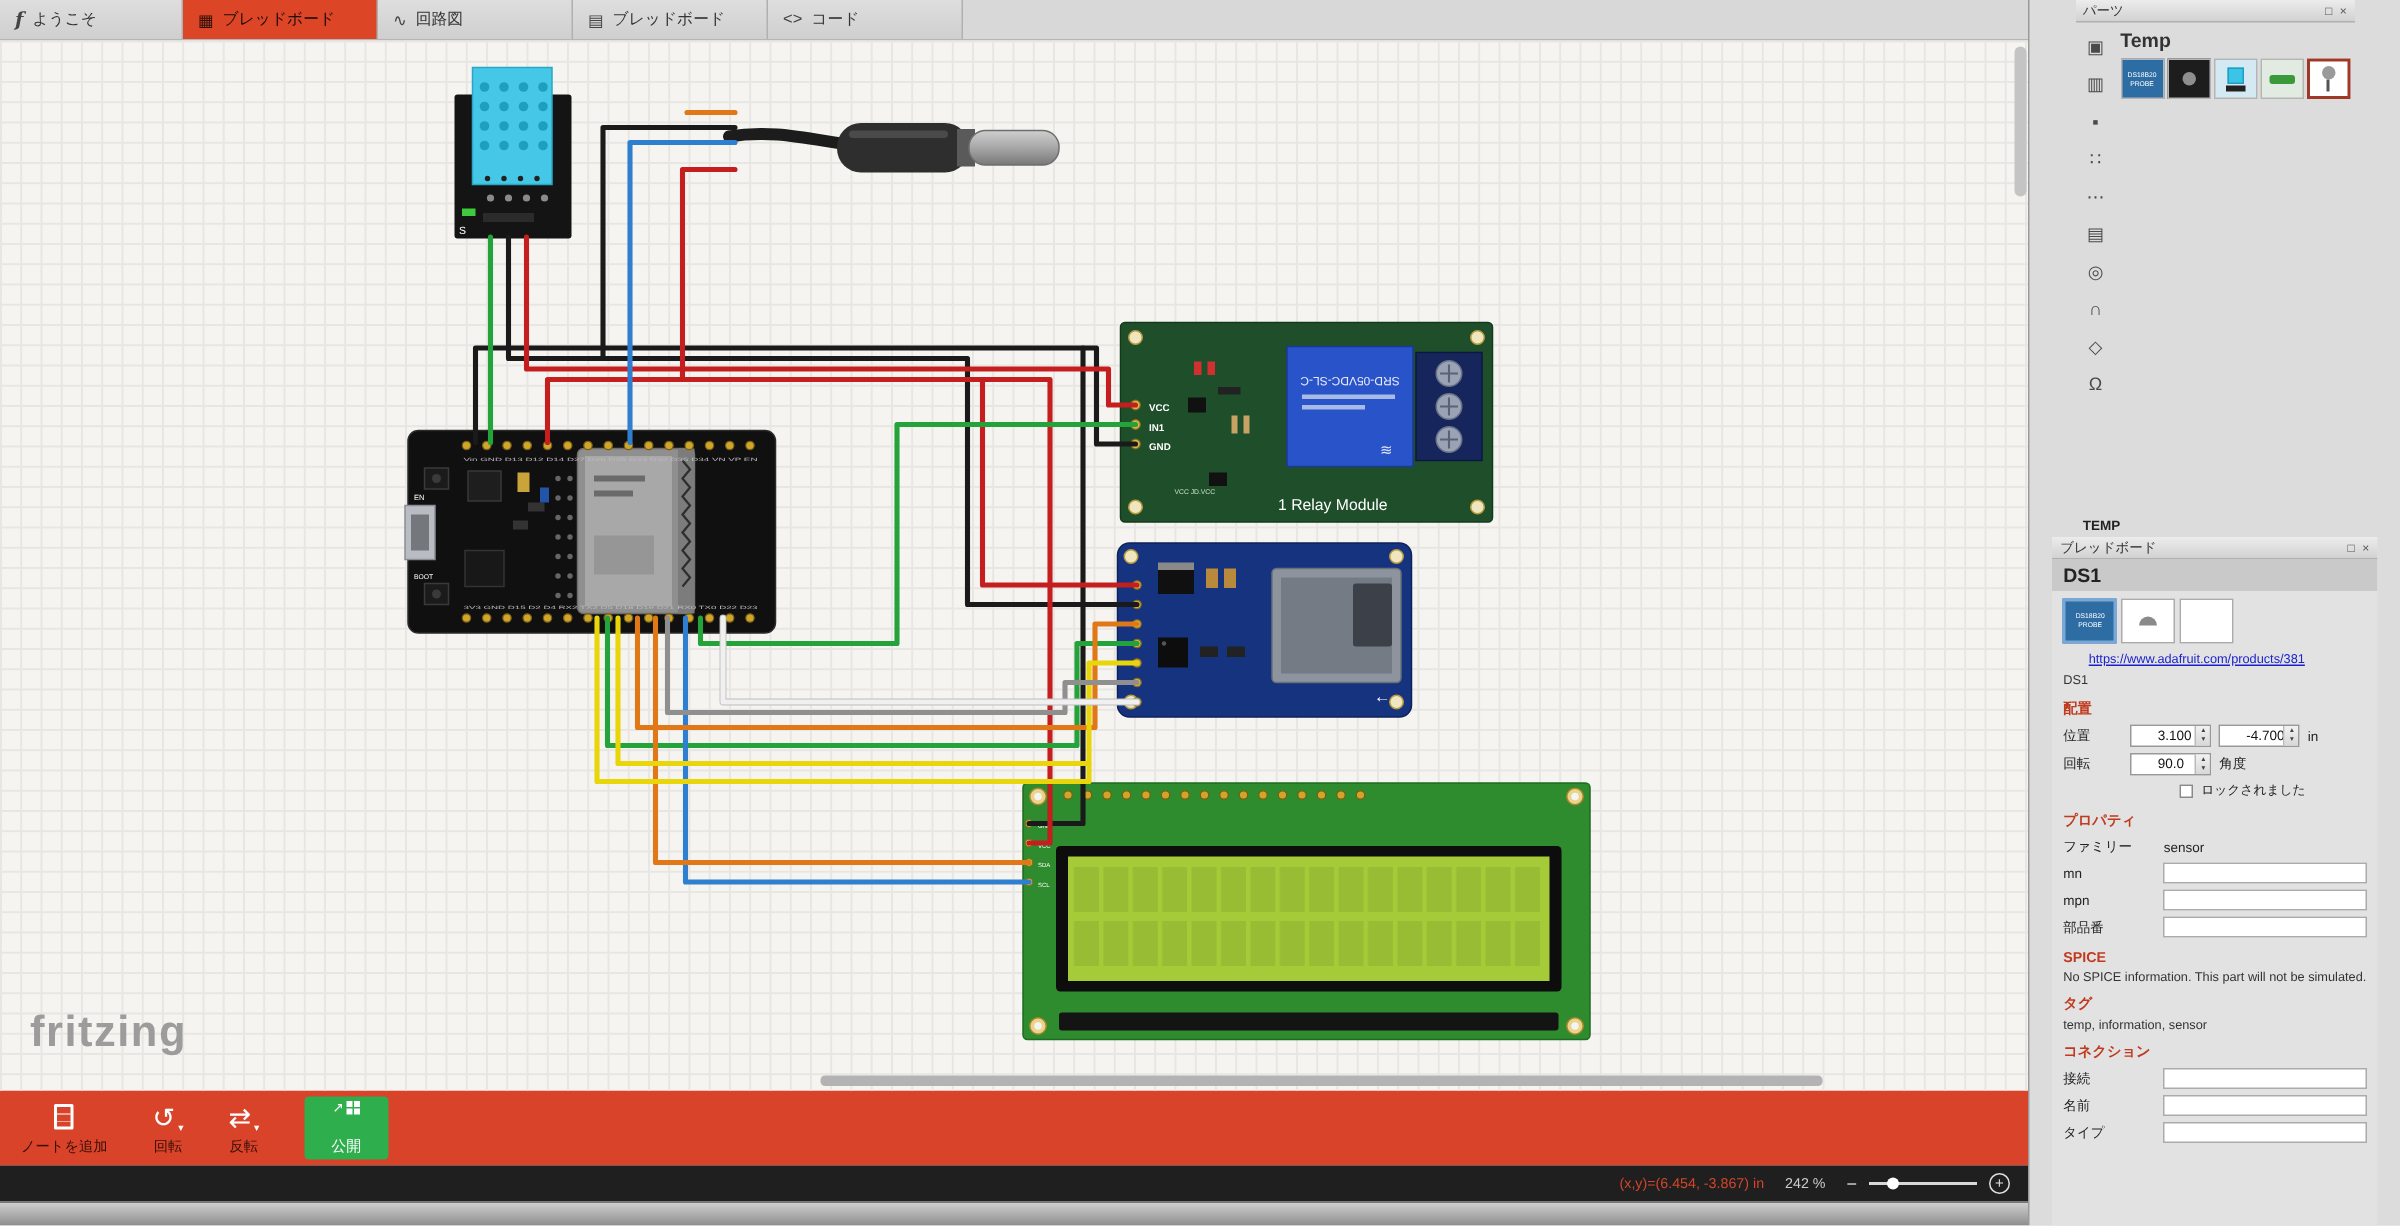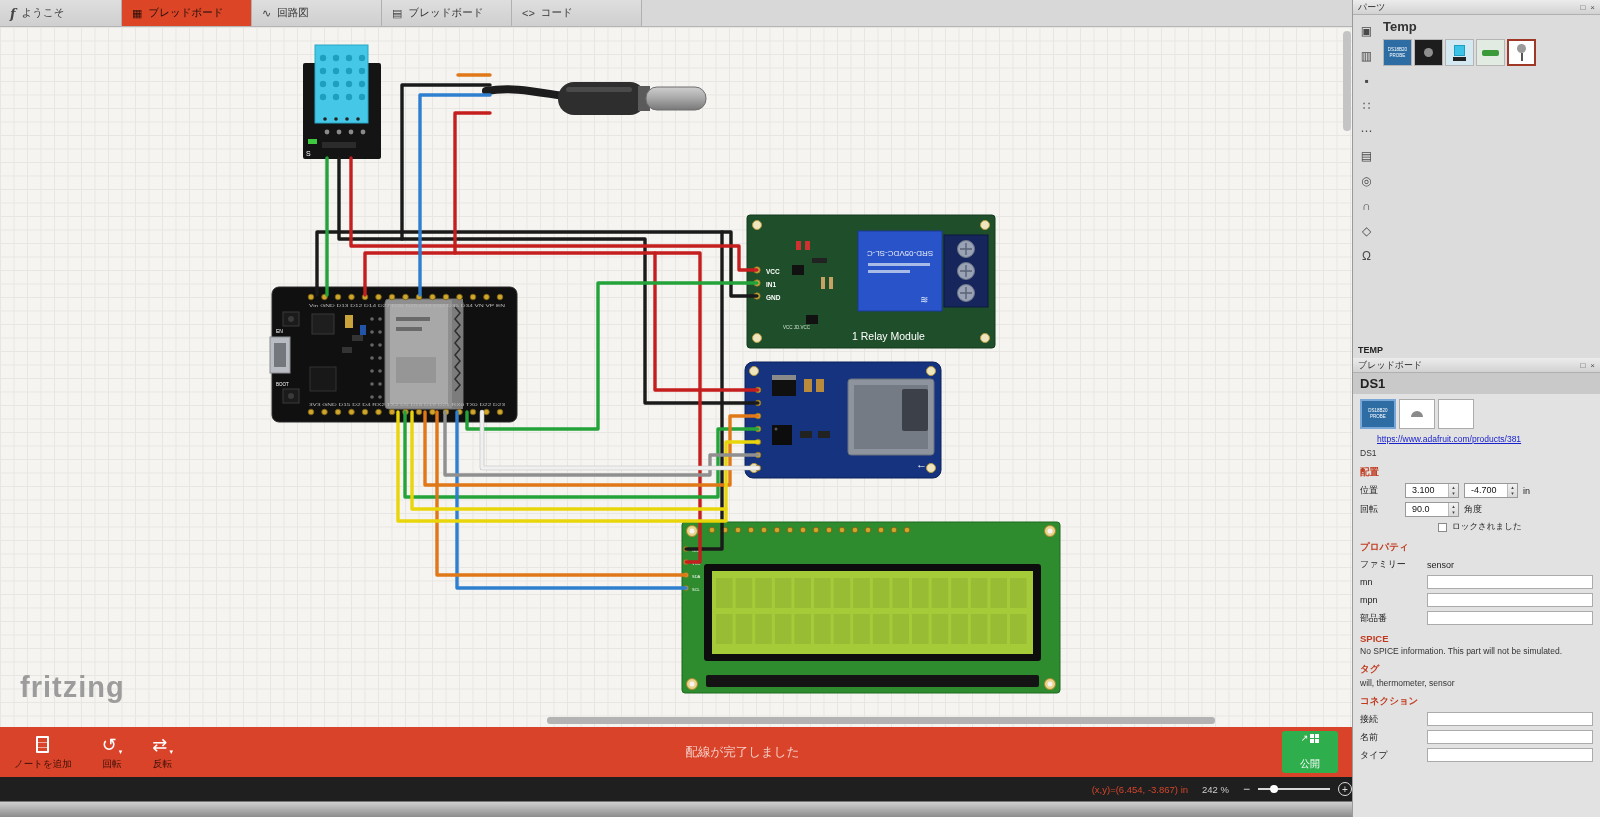--- a/index.html
+++ b/index.html
@@ -45,32 +45,32 @@
                  display:flex; flex-direction:column; align-items:center; justify-content:center; gap:2px;
                  color:#fff; cursor:pointer; }
   .pub-row { display:flex; align-items:flex-start; gap:2px; }
   .pub-arrow { font-size:9px; line-height:1; }
   .pub-grid { display:grid; grid-template-columns:4px 4px; grid-gap:1px; }
   .pub-grid span { width:4px; height:4px; background:#fff; display:block; }
   .publish-label { font-size:10px;margin-top:12px; }
 
   
   .statusbar { height:24px; background:#1f1f1f; display:flex; align-items:center; justify-content:flex-end;
-               gap:14px; padding-right:0; color:#ccc; font-size:9.5px; }
+               gap:14px; padding-right:12px; color:#ccc; font-size:9.5px; }
   .coords { color:#d4452a; }
   .zoom-slider { display:flex; align-items:center; gap:8px; }
   .zs-minus { font-size:12px; color:#ddd; cursor:pointer; }
   .zs-track { position:relative; width:72px; height:2px; background:#d8d8d8; }
   .zs-thumb { position:absolute; left:12px; top:-3px; width:8px; height:8px; background:#fff; border-radius:50%; cursor:pointer; }
   .zs-plus { width:14px; height:14px; border:1px solid #ddd; border-radius:50%; display:flex; align-items:center;
              justify-content:center; font-size:10px; color:#ddd; cursor:pointer; }
   .bottomstrip { height:16px; background:linear-gradient(#cfcfcf,#8d8d8d); border-top:1px solid #777; }
 
   
-  .right-panel { width:248px; height:817px; background:#dcdcdc; border-left:1px solid #9a9a9a; display:flex; flex-direction:column; }
+  .right-panel { width:248px; height:817px; background:#dcdcdc; border-left:1px solid #9a9a9a; display:flex; flex-direction:column;align-items:center; }
   .panel-titlebar { display:flex; justify-content:space-between; align-items:center; height:15px; padding:0 5px;
                     background:linear-gradient(#ececec,#d2d2d2); border-bottom:1px solid #b0b0b0; font-size:9px; color:#333; }
   .tb-icons { display:flex; gap:5px; font-size:8px; color:#555; }
   .tb-icons span { cursor:pointer; }
 
   .parts-panel { height:358px; display:flex; flex-direction:column; }
   .parts-body { display:flex; flex:1; }
   .bin-strip { width:27px; display:flex; flex-direction:column; align-items:center; padding-top:3px; }
   .bin-tab { width:21px; height:25px; display:flex; align-items:center; justify-content:center;
              font-size:12px; color:#4a4a4a; cursor:pointer; }
@@ -100,21 +100,21 @@
   .it-1 { background:#2e6da4; border:2px solid #79a8d8; color:#fff; font-size:4.5px; text-align:center; line-height:1.25; }
   .it-2 .half { width:12px; height:6px; background:#8a8a8a; border-radius:6px 6px 0 0; }
   .insp-link { display:block; margin:2px 24px 0; font-size:8.5px; color:#1a22cc; text-decoration:underline;
                white-space:nowrap; overflow:hidden; }
   .insp-sub { margin:4px 7px 2px; font-size:8.5px; color:#333; }
   .sec { margin:6px 7px 2px; font-size:9.5px; font-weight:bold; color:#c03a1e; }
   .irow { display:flex; align-items:center; gap:5px; margin:2px 7px; font-size:9px; color:#222; }
   .irow .lbl { width:40px; flex-shrink:0; }
   .irow .lblw { width:62px; flex-shrink:0; }
   .spin { display:flex; width:54px; height:15px; background:#fff; border:1px solid #999; }
-  .spin .val { flex:1; padding:1px 6px; font-size:9px; color:#111; overflow:hidden; }
+  .spin .val { flex:1; padding:1px 17px; font-size:9px; color:#111; overflow:hidden; }
   .spin .arr { width:10px; border-left:1px solid #bbb; display:flex; flex-direction:column; align-items:center;
                justify-content:center; font-size:5px; line-height:1.1; color:#444; background:linear-gradient(#f2f2f2,#d8d8d8); cursor:pointer; }
   .checkbox { width:9px; height:9px; background:#fff; border:1px solid #8a8a8a; flex-shrink:0; cursor:pointer; }
   .locked-row { margin-left:53px; font-size:8.5px;padding-left:32px; }
   .field { flex:1; height:14px; background:#fff; border:1px solid #ababab; }
   .ptext { margin:0 7px; font-size:8.5px; color:#333; line-height:1.3; }
 </style>
 </head>
 <body>
 
@@ -444,21 +444,20 @@
         </div>
         <span class="ab-label">回転</span>
       </div>
       <div class="ab-btn">
         <div class="ab-ico-row">
           <span class="ab-glyph">⇄</span>
           <span class="ab-caret">▾</span>
         </div>
         <span class="ab-label">反転</span>
       </div>
-      <div class="ab-message">配線が完了しました</div>
       <div class="publish-btn">
         <div class="pub-row">
           <span class="pub-arrow">↗</span>
           <span class="pub-grid">
               <span></span>
               <span></span>
               <span></span>
               <span></span>
             </span>
         </div>
@@ -602,21 +601,21 @@
       </div>
       <div class="irow">
         <span class="lblw">部品番</span>
         <span class="field"></span>
       </div>
 
       <div class="sec">SPICE</div>
       <div class="ptext">No SPICE information. This part will not be simulated.</div>
 
       <div class="sec">タグ</div>
-      <div class="ptext">will, thermometer, sensor</div>
+      <div class="ptext">temp, information, sensor</div>
 
       <div class="sec">コネクション</div>
       <div class="irow">
         <span class="lblw">接続</span>
         <span class="field"></span>
       </div>
       <div class="irow">
         <span class="lblw">名前</span>
         <span class="field"></span>
       </div>

